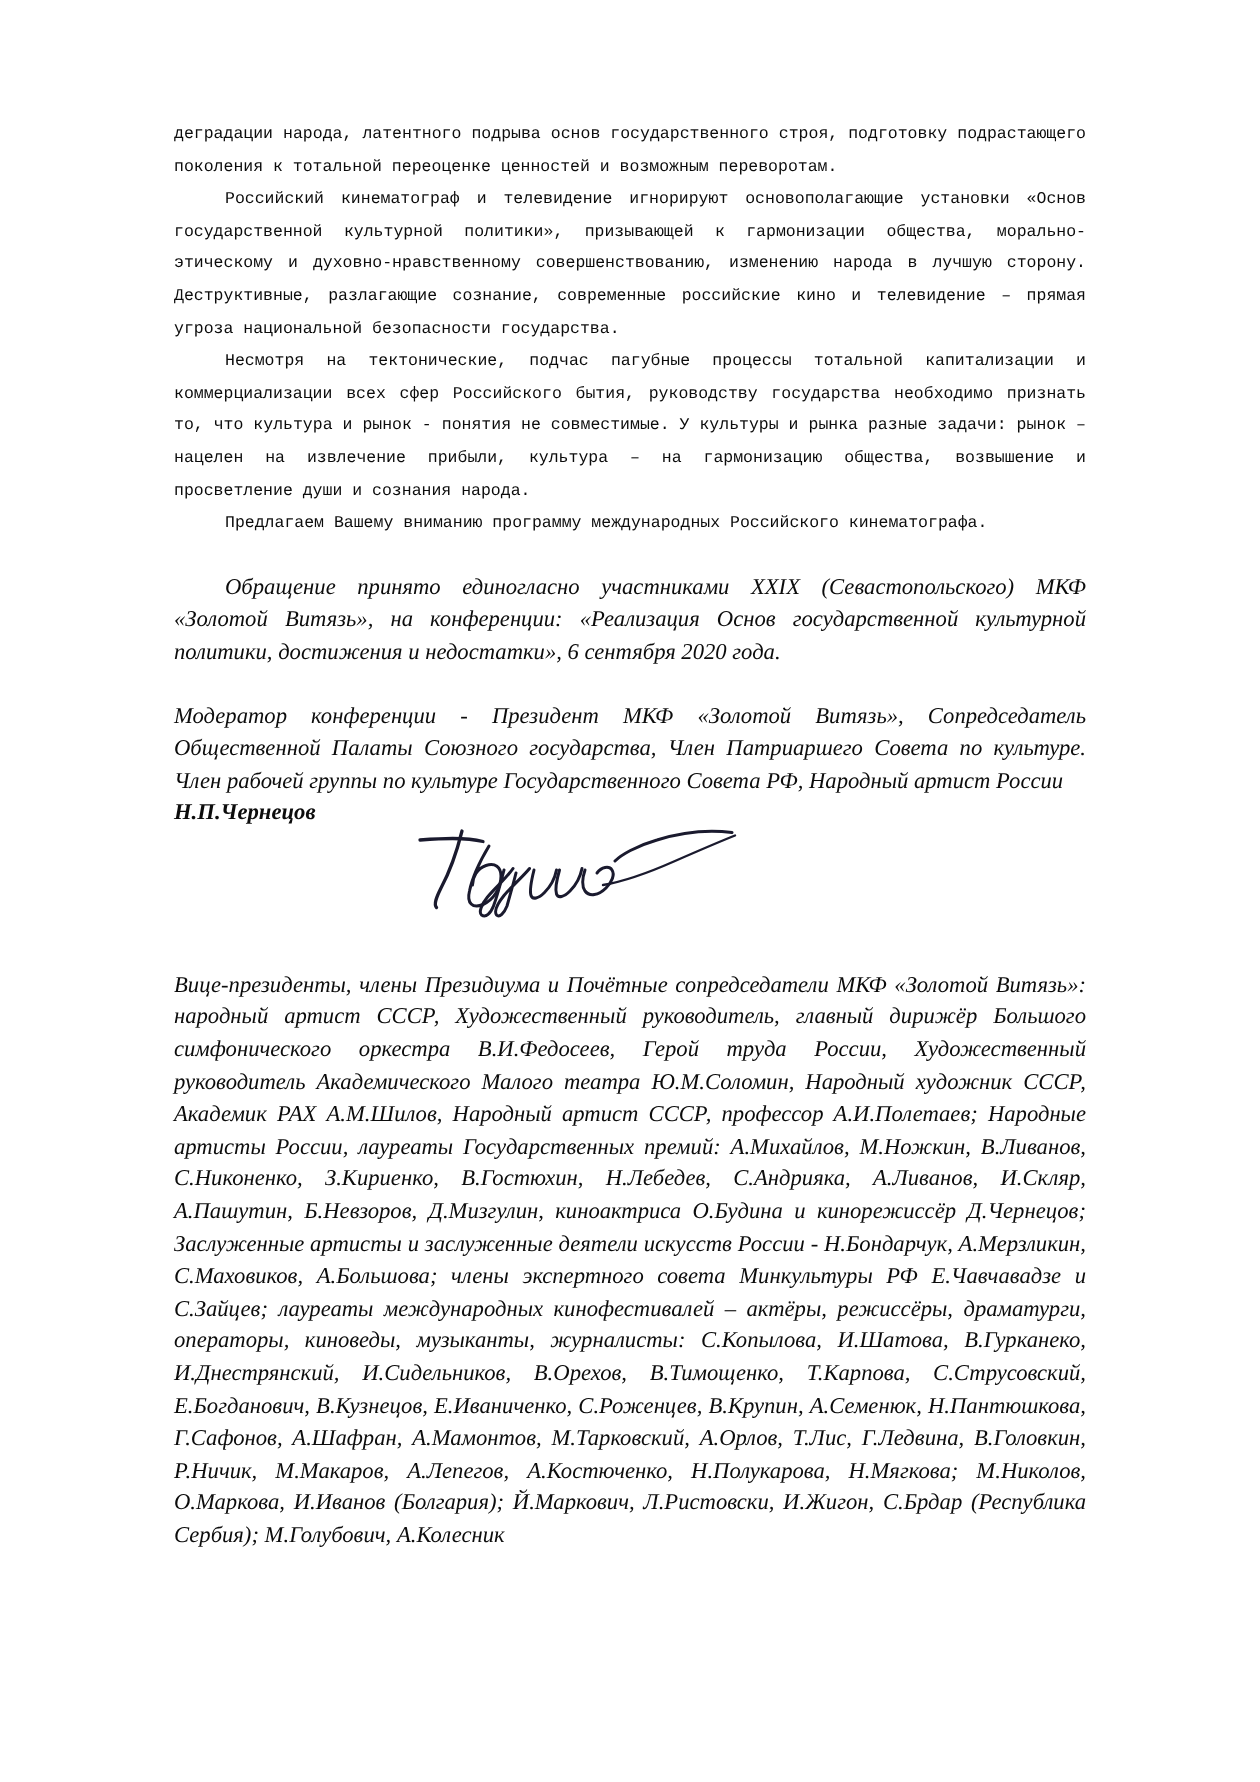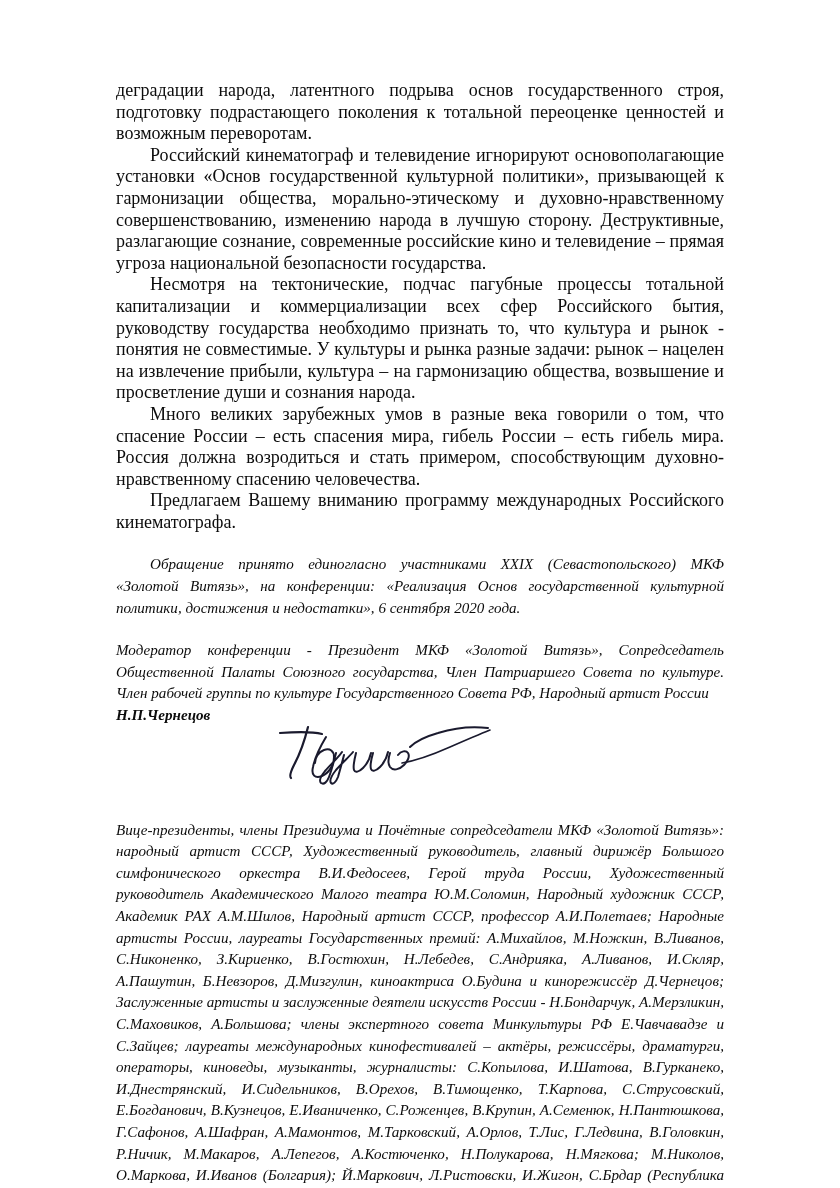--- a/index.html
+++ b/index.html
@@ -26,26 +26,27 @@
 
   .content {
     position: absolute;
     left: 116px;
     top: 80px;
     width: 608px;
   }
 
   
   .para {
-    font-size: 18px;
+    font-size: 11px;
     line-height: 21.6px;
     text-align: justify;
     text-justify: inter-word;
     margin: 0;
     hyphens: none;
+    font-family: Liberation Mono, monospace;
   }
   .indent {
     text-indent: 34px;
   }
   .no-indent {
     text-indent: 0;
   }
 
   
   .ital {
@@ -90,21 +91,20 @@
 <div class="page">
   <div class="content">
 
     <p class="para no-indent">деградации народа, латентного подрыва основ государственного строя, подготовку подрастающего поколения к тотальной переоценке ценностей и возможным переворотам.</p>
 
     <p class="para indent">Российский кинематограф и телевидение игнорируют основополагающие установки «Основ государственной культурной политики», призывающей к гармонизации общества, морально-этическому и духовно-нравственному совершенствованию, изменению народа в лучшую сторону. Деструктивные, разлагающие сознание, современные российские кино и телевидение – прямая угроза национальной безопасности государства.</p>
 
     <p class="para indent">Несмотря на тектонические, подчас пагубные процессы тотальной капитализации и коммерциализации всех сфер Российского бытия, руководству государства необходимо признать то, что культура и рынок - понятия не совместимые. У культуры и рынка разные задачи: рынок – нацелен на извлечение прибыли, культура – на гармонизацию общества, возвышение и просветление души и сознания народа.</p>
 
 
-    <p class="para indent">Много великих зарубежных умов в разные века говорили о том, что спасение России – есть спасения мира, гибель России – есть гибель мира. Россия должна возродиться и стать примером, способствующим духовно-нравственному спасению человечества.</p>
 
     <p class="para indent">Предлагаем Вашему вниманию программу международных Российского кинематографа.</p>
 
     <div class="spacer-md"></div>
 
     <p class="ital ital-indent">Обращение принято единогласно участниками XXIX (Севастопольского) МКФ «Золотой Витязь», на конференции: «Реализация Основ государственной культурной политики, достижения и недостатки», 6 сентября 2020 года.</p>
 
     <div class="spacer-md"></div>
 
     <p class="ital no-indent"><span>Модератор конференции - Президент МКФ «Золотой Витязь», Сопредседатель Общественной Палаты Союзного государства, Член Патриаршего Совета по культуре. Член рабочей группы по культуре Государственного Совета РФ, Народный артист России</span><br><span class="bold">Н.П.Чернецов</span></p>

